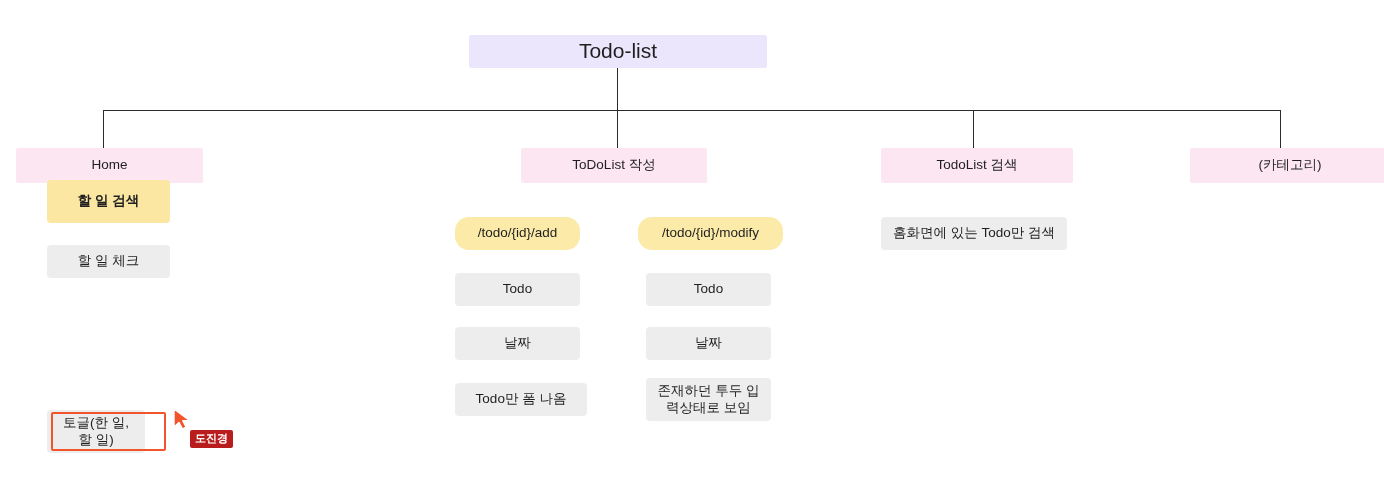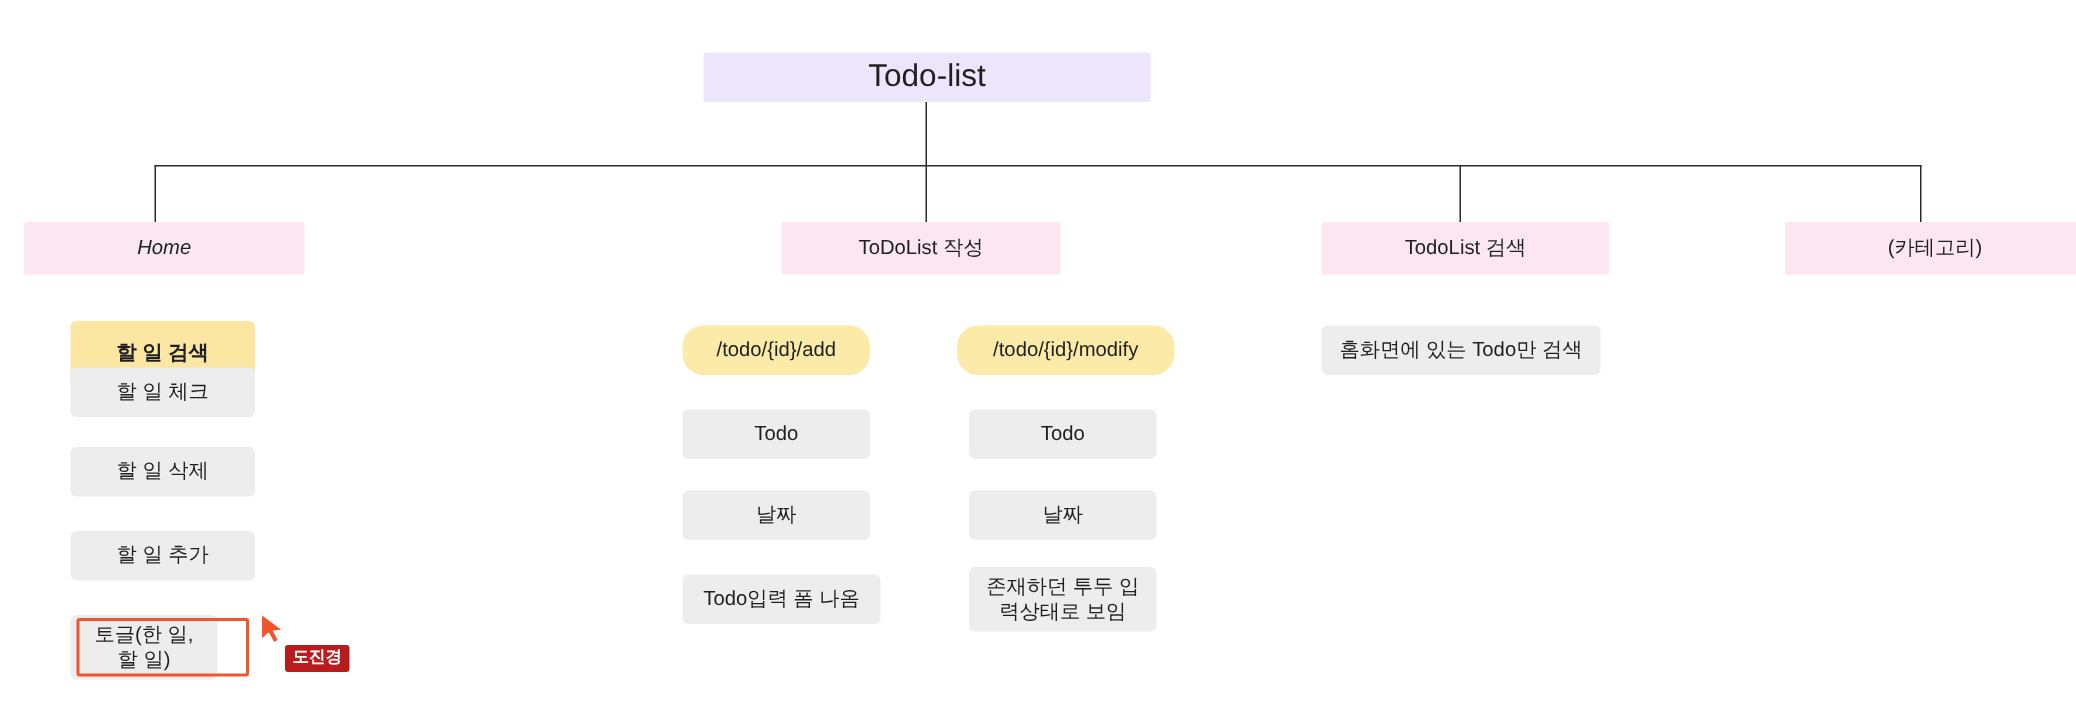--- a/index.html
+++ b/index.html
@@ -119,42 +119,40 @@
   <div class="line h" style="left:103px; top:110px; width:1178px;"></div>
 
   <div class="line v" style="left:103px; top:110px; height:38px;"></div>
 
   <div class="line v" style="left:617px; top:110px; height:38px;"></div>
 
   <div class="line v" style="left:973px; top:110px; height:38px;"></div>
 
   <div class="line v" style="left:1280px; top:110px; height:38px;"></div>
 
-  <div class="node section" style="left:16px; top:148px; width:187px; height:35px;font-style:italic;">Home</div>
+  <div class="node section" style="left:16px; top:148px; width:187px; height:35px;">Home</div>
 
-  <div class="node yellow bold" style="left:47px; top:214px; width:123px; height:43px;">할 일 검색</div>
+  <div class="node yellow bold" style="left:47px; top:180px; width:123px; height:43px;">할 일 검색</div>
 
   <div class="node grey" style="left:47px; top:245px; width:123px; height:33px;">할 일 체크</div>
 
-  <div class="node grey" style="left:47px; top:298px; width:123px; height:33px;">할 일 삭제</div>
 
-  <div class="node grey" style="left:47px; top:354px; width:123px; height:33px;">할 일 추가</div>
 
   <div class="node grey" style="left:47px; top:410px; width:98px; height:43px; padding:2px 14px;">토글(한 일, 할 일)</div>
   <div class="sel-outline" style="left:51px; top:412px; width:115px; height:39px;"></div>
 
   <div class="node section" style="left:521px; top:148px; width:186px; height:35px;">ToDoList 작성</div>
 
   <div class="node route" style="left:455px; top:217px; width:125px; height:33px;">/todo/{id}/add</div>
 
   <div class="node grey" style="left:455px; top:273px; width:125px; height:33px;">Todo</div>
 
   <div class="node grey" style="left:455px; top:327px; width:125px; height:33px;">날짜</div>
 
-  <div class="node grey" style="left:455px; top:383px; width:132px; height:33px;">Todo입력 폼 나옴</div>
+  <div class="node grey" style="left:455px; top:383px; width:132px; height:33px;">Todo만 폼 나옴</div>
 
   <div class="node route" style="left:638px; top:217px; width:145px; height:33px;">/todo/{id}/modify</div>
 
   <div class="node grey" style="left:646px; top:273px; width:125px; height:33px;">Todo</div>
 
   <div class="node grey" style="left:646px; top:327px; width:125px; height:33px;">날짜</div>
 
   <div class="node grey" style="left:646px; top:378px; width:125px; height:43px; padding:2px 10px;">존재하던 투두 입력상태로 보임</div>
 
   <div class="node section" style="left:881px; top:148px; width:192px; height:35px;">TodoList  검색</div>

